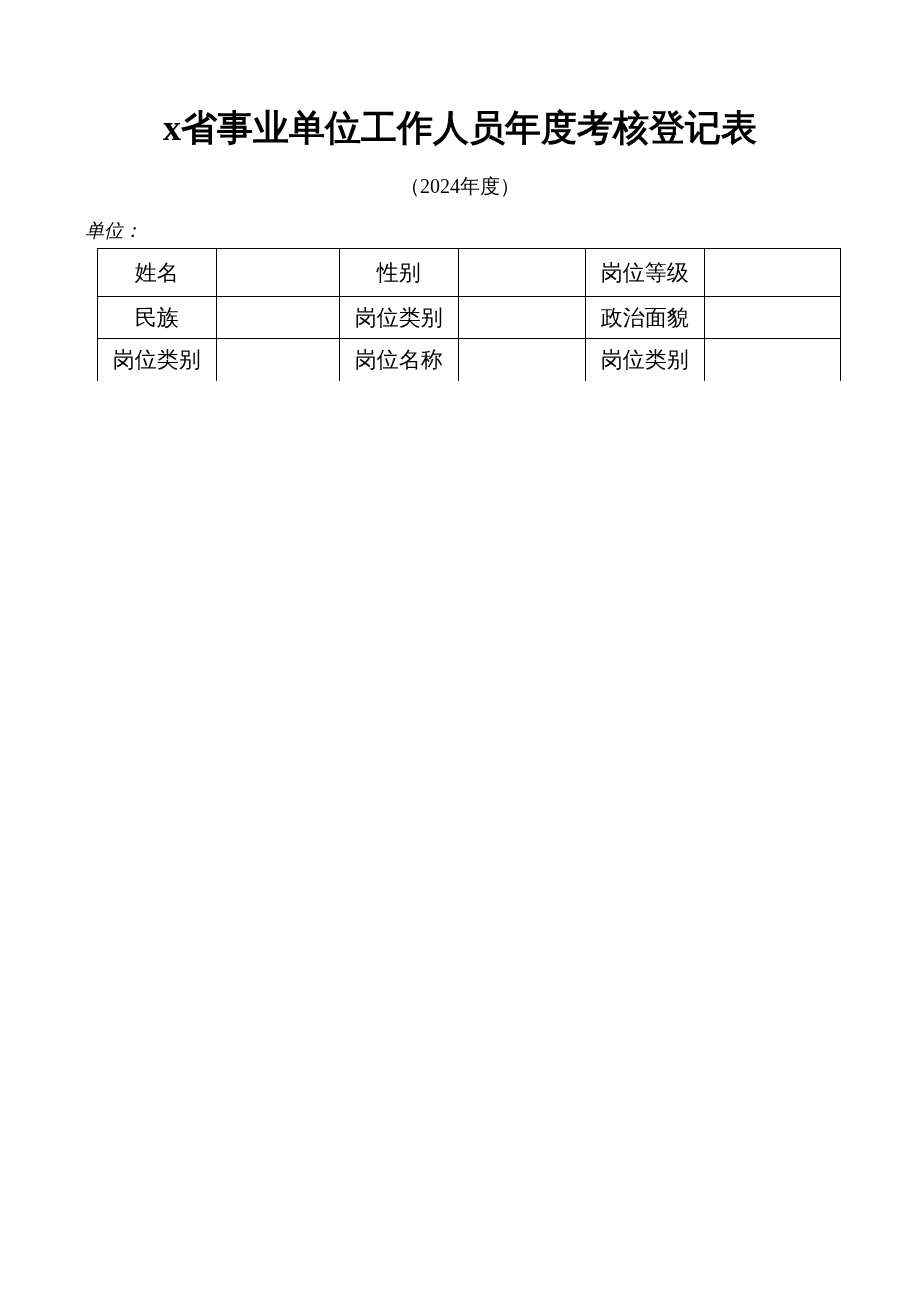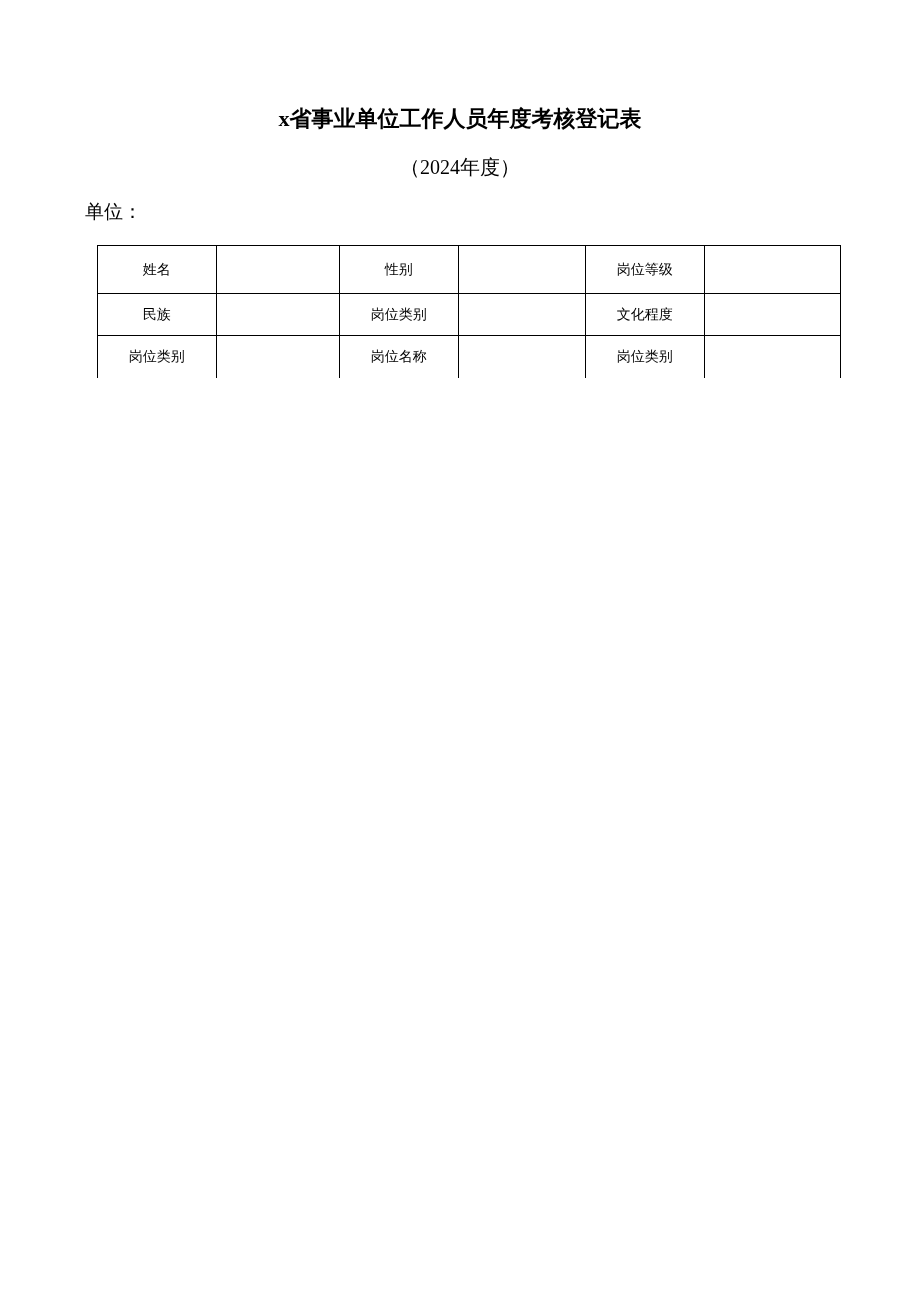--- a/index.html
+++ b/index.html
@@ -12,46 +12,47 @@
       font-family: "SimSun", "宋体", serif;
       width: 920px;
       height: 1301px;
       position: relative;
     }
     .page {
       padding: 100px 85px 0 85px;
     }
     .title {
       text-align: center;
-      font-size: 22px;
+      font-size: 36px;
       font-weight: bold;
       margin-bottom: 20px;
       margin-top: 4px;
     }
     .subtitle {
       text-align: center;
       font-size: 20px;
       margin-bottom: 18px;
     }
     .unit-label {
       font-size: 19px;
-      margin-bottom: 20px;
+      margin-bottom: 4px;
       padding-left: 0px;
+      font-style: italic;
     }
     .form-table {
       border-collapse: collapse;
       margin-left: 12px;
       width: 744px;
     }
     .form-table td {
       border-left: 1px solid #000;
       border-right: 1px solid #000;
       border-top: 1px solid #000;
       padding: 0 8px;
-      font-size: 14px;
+      font-size: 22px;
       vertical-align: middle;
     }
     .form-table tr:first-child td {
       border-top: 1px solid #000;
     }
     .form-table tr td {
       border-bottom: none;
     }
     .row1 td {
       height: 48px;
@@ -95,21 +96,21 @@
       <td class="label-cell c3 gender-cell">性别</td>
       <td class="value-cell c4"></td>
       <td class="label-cell c5">岗位等级</td>
       <td class="value-cell c6"></td>
     </tr>
     <tr class="row2">
       <td class="label-cell c1">民族</td>
       <td class="value-cell c2"></td>
       <td class="label-cell c3">岗位类别</td>
       <td class="value-cell c4"></td>
-      <td class="label-cell c5">文化程度</td>
+      <td class="label-cell c5">政治面貌</td>
       <td class="value-cell c6"></td>
     </tr>
     <tr class="row3">
       <td class="label-cell c1">岗位类别</td>
       <td class="value-cell c2"></td>
       <td class="label-cell c3">岗位名称</td>
       <td class="value-cell c4"></td>
       <td class="label-cell c5">岗位类别</td>
       <td class="value-cell c6"></td>
     </tr>

